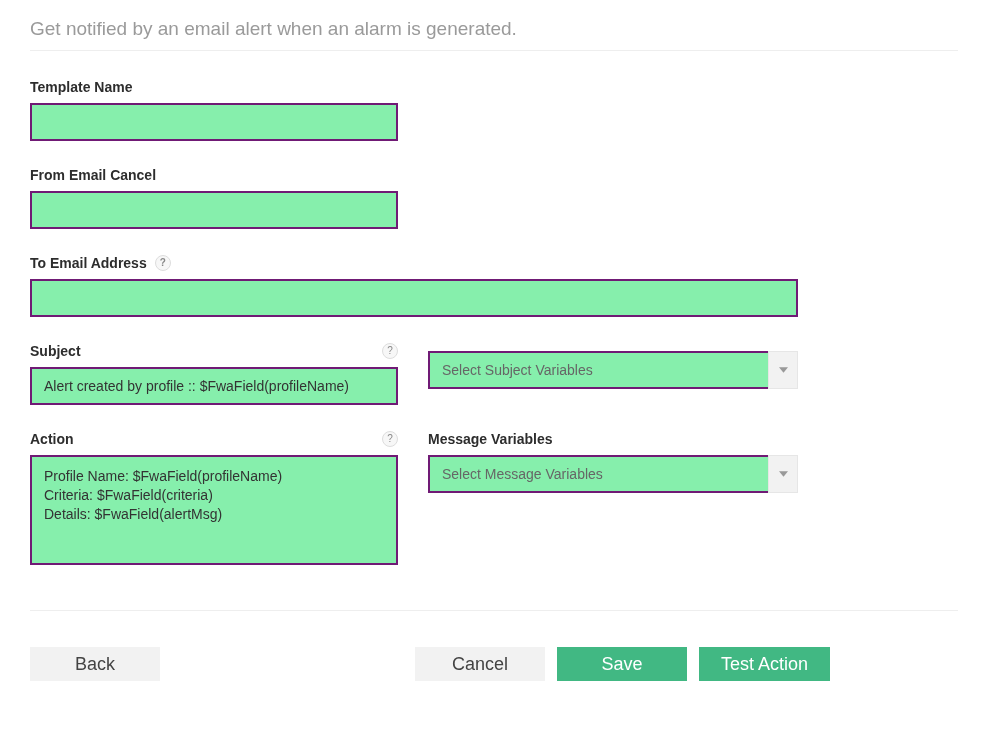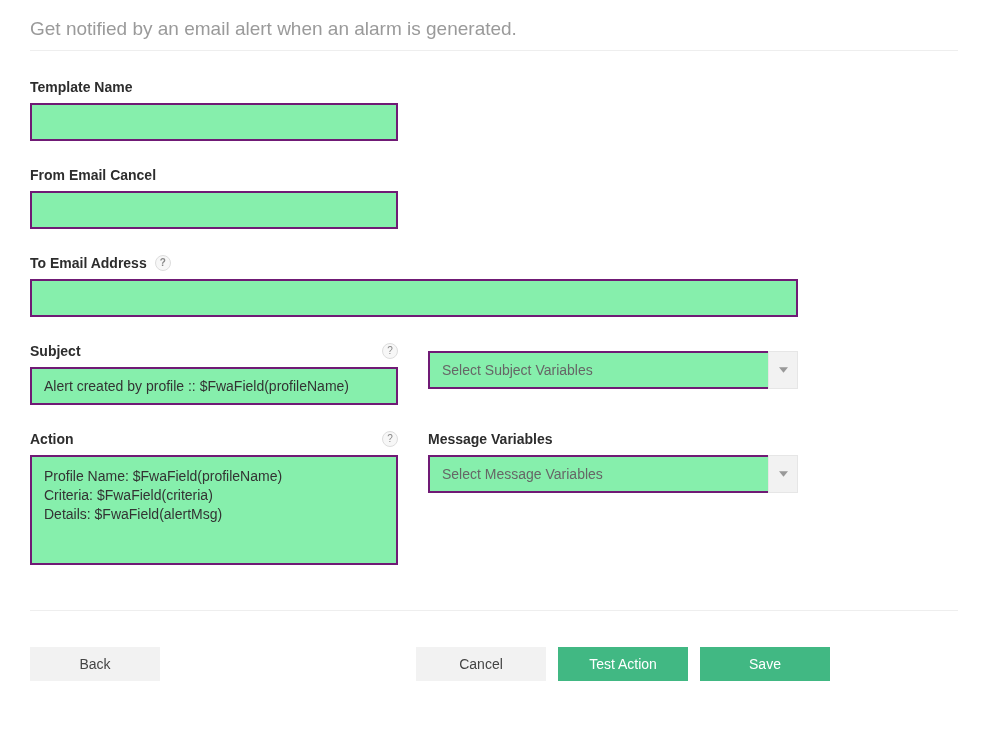--- a/index.html
+++ b/index.html
@@ -141,21 +141,21 @@
   .footer-right {
     display: flex;
     gap: 12px;
   }
   .spacer { flex: 1; }
   .btn {
     height: 34px;
     min-width: 130px;
     padding: 0 22px;
     border: none;
-    font-size: 14px;
+    font-size: 18px;
     font-family: inherit;
     cursor: pointer;
     display: inline-flex;
     align-items: center;
     justify-content: center;
   }
   .btn-grey {
     background: #f2f2f2;
     color: #444;
   }
@@ -253,19 +253,19 @@
 
     <hr class="footer-divider">
 
     <div class="footer">
       <div class="footer-left">
         <button class="btn btn-grey">Back</button>
       </div>
       <div class="spacer"></div>
       <div class="footer-right" style="margin-right:128px;">
         <button class="btn btn-grey">Cancel</button>
+        <button class="btn btn-green">Save</button>
         <button class="btn btn-green">Test Action</button>
-        <button class="btn btn-green">Save</button>
       </div>
     </div>
 
   </div>
 </div>
 
 </body></html>

